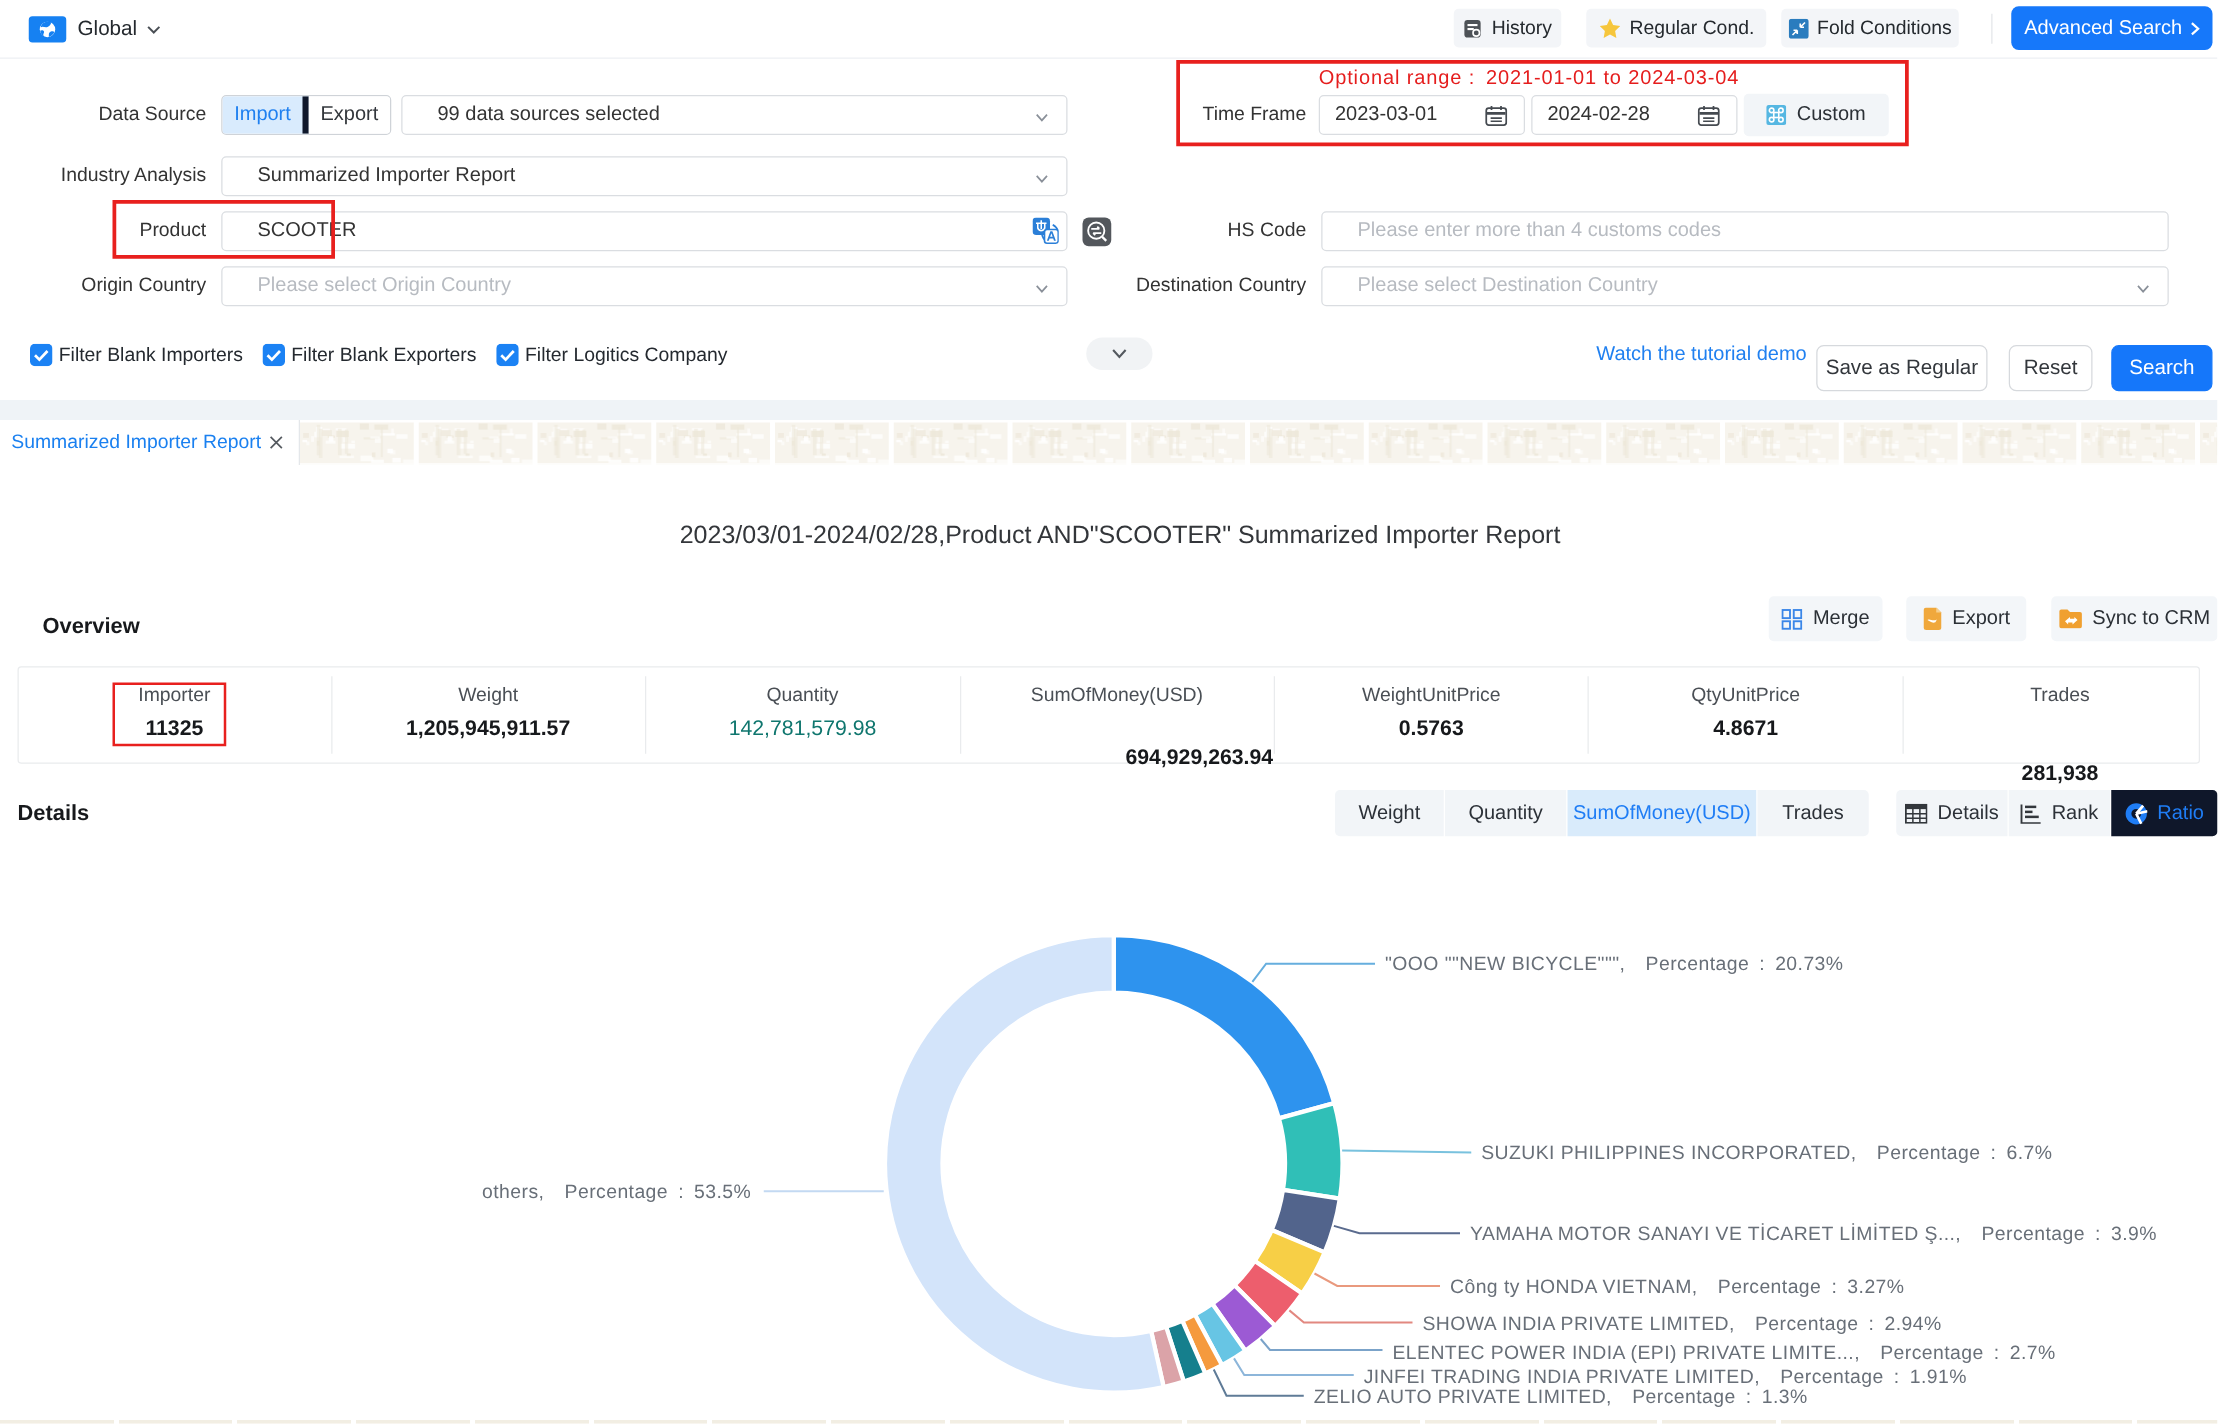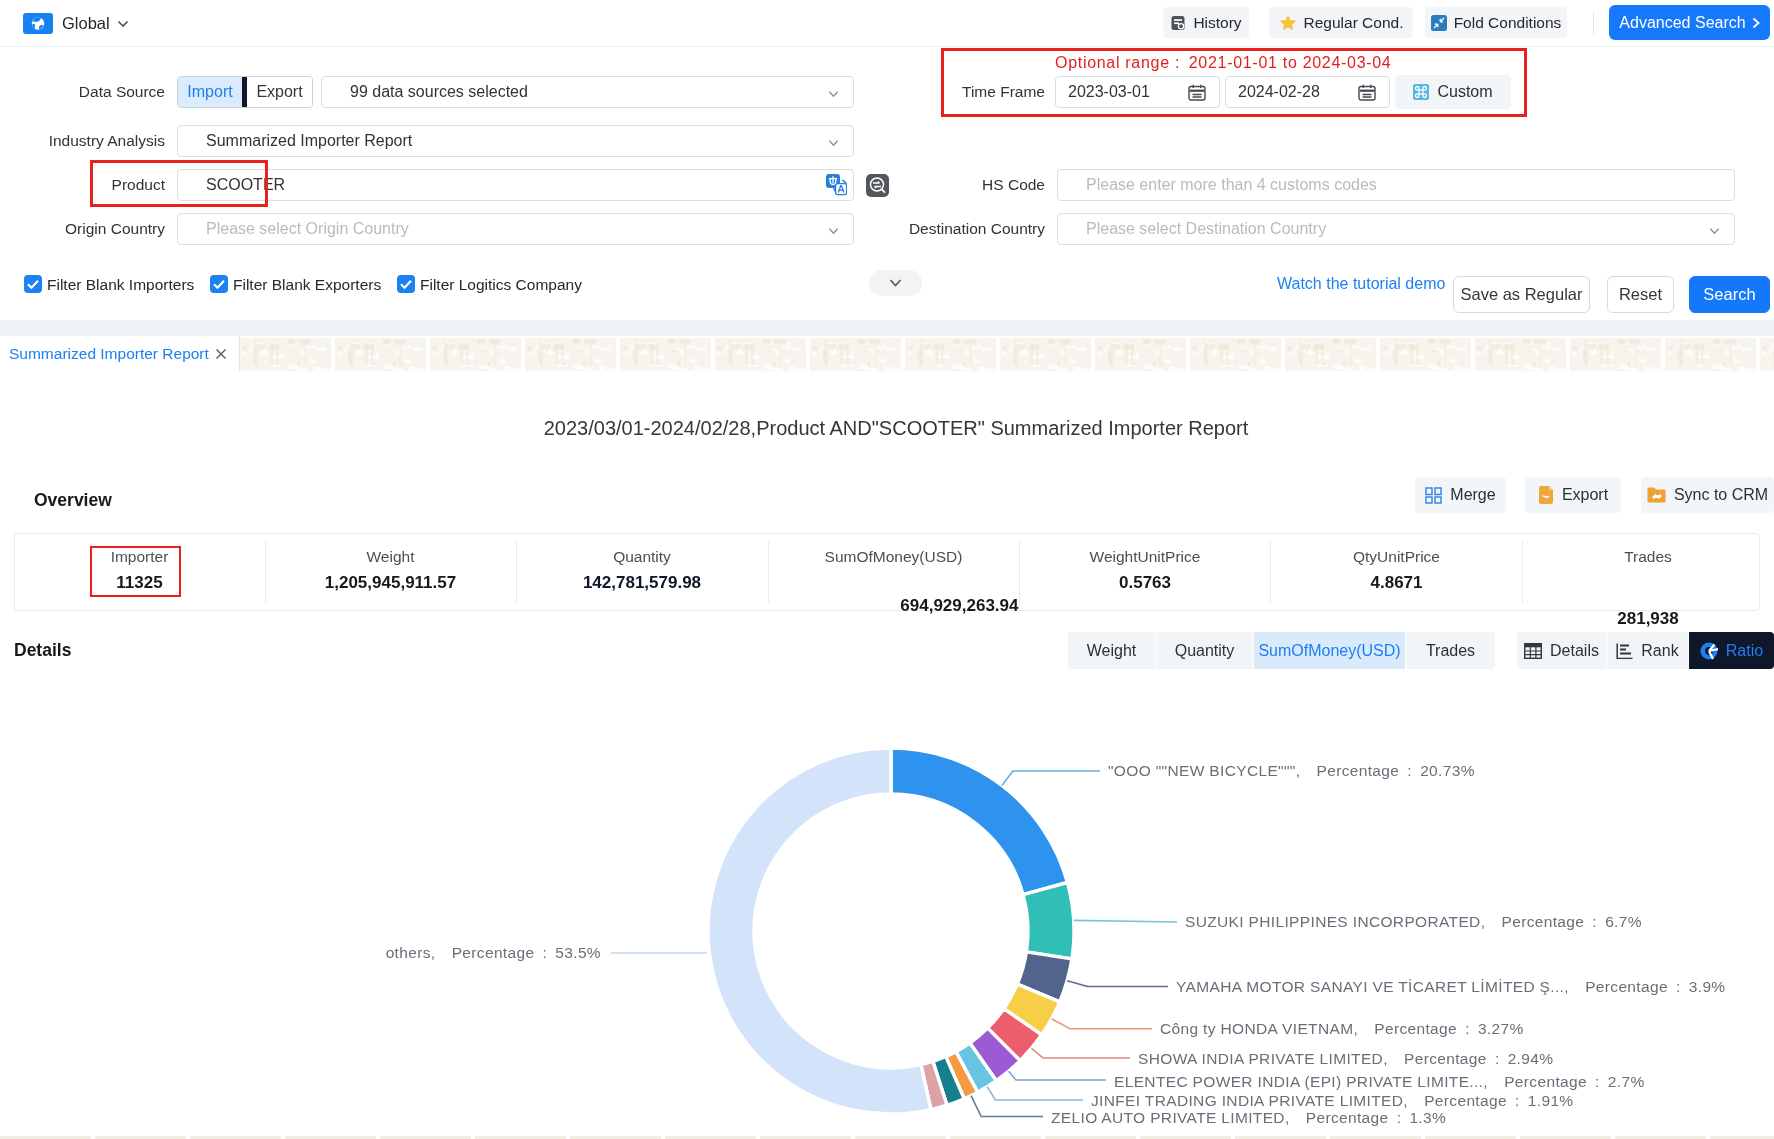--- a/index.html
+++ b/index.html
@@ -215,21 +215,21 @@
 <div class="obtn" style="left:1641px;top:477px;width:133px;"><svg width="19" height="16" viewBox="0 0 19 16">
       <path d="M0.5 2 a1.5 1.5 0 0 1 1.5-1.5 L7 0.5 L9 2.5 L17 2.5 a1.5 1.5 0 0 1 1.5 1.5 L18.5 14 a1.5 1.5 0 0 1 -1.5 1.5 L2 15.5 a1.5 1.5 0 0 1 -1.5-1.5 Z" fill="#f0a030"></path>
 <path d="M5 10 L9 6.5 L9 8 L12.5 8 L12.5 6.5 L15 9 L11 12.5 L11 11 L7.5 11 L7.5 12.5 Z" fill="#fff"></path>
     </svg>Sync to CRM</div>
 <div class="abs" style="left:14px;top:533px;width:1746px;height:78px;border:1px solid #e9ebed;border-radius:3px;background:#fff;"></div>
 <div class="abs" style="left:14.5px;top:548px;width:250px;text-align:center;font-size:15.5px;color:#4a4f55;">Importer</div>
 <div class="abs" style="left:14.5px;top:573px;width:250px;text-align:center;font-size:17px;font-weight:bold;color:#17191c;">11325</div>
 <div class="abs" style="left:265.5px;top:548px;width:250px;text-align:center;font-size:15.5px;color:#4a4f55;">Weight</div>
 <div class="abs" style="left:265.5px;top:573px;width:250px;text-align:center;font-size:17px;font-weight:bold;color:#17191c;">1,205,945,911.57</div>
 <div class="abs" style="left:517px;top:548px;width:250px;text-align:center;font-size:15.5px;color:#4a4f55;">Quantity</div>
-<div class="abs" style="left:517px;top:573px;width:250px;text-align:center;font-size:17px;font-weight:bold;color:#0f172a;">142,781,579.98</div>
+<div class="abs" style="left:517px;top:573px;width:250px;text-align:center;font-size:17px;font-weight:normal;color:#0f766e;">142,781,579.98</div>
 <div class="abs" style="left:768.5px;top:548px;width:250px;text-align:center;font-size:15.5px;color:#4a4f55;">SumOfMoney(USD)</div>
 <div class="abs" style="left:768.5px;top:596px;width:250px;text-align:right;font-size:17px;font-weight:bold;color:#17191c;">694,929,263.94</div>
 <div class="abs" style="left:1020px;top:548px;width:250px;text-align:center;font-size:15.5px;color:#4a4f55;">WeightUnitPrice</div>
 <div class="abs" style="left:1020px;top:573px;width:250px;text-align:center;font-size:17px;font-weight:bold;color:#17191c;">0.5763</div>
 <div class="abs" style="left:1271.5px;top:548px;width:250px;text-align:center;font-size:15.5px;color:#4a4f55;">QtyUnitPrice</div>
 <div class="abs" style="left:1271.5px;top:573px;width:250px;text-align:center;font-size:17px;font-weight:bold;color:#17191c;">4.8671</div>
 <div class="abs" style="left:1523px;top:548px;width:250px;text-align:center;font-size:15.5px;color:#4a4f55;">Trades</div>
 <div class="abs" style="left:1523px;top:573px;width:250px;text-align:center;font-size:17px;font-weight:bold;color:#17191c;margin-top:36px;">281,938</div>
 <div class="abs" style="left:265px;top:541px;width:1px;height:62px;background:#e9ebed;"></div>
 <div class="abs" style="left:516px;top:541px;width:1px;height:62px;background:#e9ebed;"></div>

